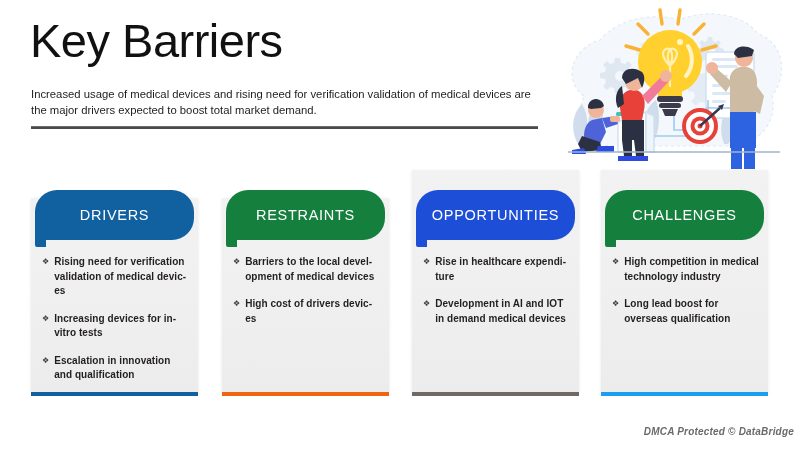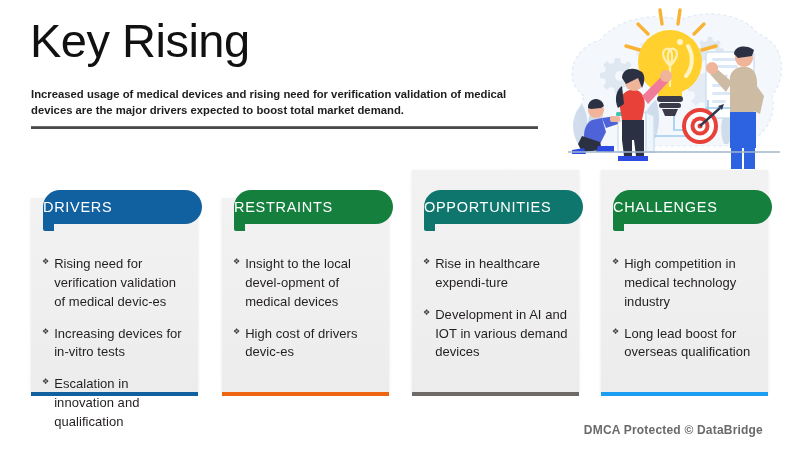--- a/index.html
+++ b/index.html
@@ -21,21 +21,21 @@
     line-height:1.05;
     color:#111111;
     white-space:nowrap;
   }
   #subtitle {
     position:absolute;
     left:31px; top:86px;
     width:505px;
     font-size:11.3px;
     line-height:1.45;
-    font-weight:700;
+    font-weight:400;
     color:#1d1d1b;
   }
   #title-rule {
     position:absolute;
     left:31px; top:126px;
     width:507px; height:3px;
     background:#4a4a4a;
     border-top:1px solid #6d6d6d;
   }
 
@@ -52,27 +52,27 @@
     box-shadow:0 1px 3px rgba(0,0,0,0.10);
   }
   .card-accent {
     position:absolute;
     left:0;
     width:167px;
     height:4px;
   }
   .card-head {
     position:absolute;
-    left:12px;
+    left:4px;
     width:159px;
-    height:34px;
+    height:50px;
     border-radius:22px 22px 22px 0;
     display:flex;
     align-items:center;
-    justify-content:flex-start;
+    justify-content:center;
     z-index:3;
   }
   
   .card-head::after {
     content:"";
     position:absolute;
     left:0; bottom:-7px;
     width:11px; height:8px;
     background:inherit;
     border-bottom-left-radius:2px;
@@ -98,48 +98,49 @@
   }
   .bullet-icon {
     font-size:8px;
     line-height:1.55;
     margin-right:5px;
     color:#3b3b3b;
     flex:0 0 auto;
     padding-top:1px;
   }
   .bullet-text {
-    font-size:13px;
+    font-size:10px;
     line-height:1.45;
-    font-weight:400;
+    font-weight:700;
     color:#231f20;
     letter-spacing:0.05px;
   }
 
   
   #footer {
     position:absolute;
-    right:37px; bottom:13px;
-    font-size:12px;
+    right:6px; bottom:13px;
+    font-size:10px;
     font-weight:700;
     color:#6a6a6a;
     letter-spacing:0.2px;
+    font-style:italic;
   }
 
   
   #illustration {
     position:absolute;
     left:548px; top:4px;
     width:250px; height:165px;
   }
 </style>
 </head>
 <body>
 
-<div id="page-title">Key Rising</div>
+<div id="page-title">Key Barriers</div>
 <div id="subtitle">Increased usage of medical devices and rising need for verification validation of medical devices are the major drivers expected to boost total market demand.</div>
 <div id="title-rule"></div>
 
 <div id="illustration">
   <svg viewBox="0 0 250 165" width="250" height="165" xmlns="http://www.w3.org/2000/svg">
 
     <path d="M36 92 C14 76 24 44 52 36 C70 15 104 8 132 16 C158 4 196 10 210 30 C236 38 240 72 224 92 C230 116 212 140 186 142 L62 142 C38 140 26 116 36 92 Z" fill="#f4f8fc" stroke="#dce9f5" stroke-width="1.1" stroke-dasharray="3 3"></path>
 
     <g fill="#dfe7f1">
       <path d="M62 60 l4-1 1-5 5 0 1 5 4 1 3-3 4 4 -3 3 1 4 5 1 0 5 -5 1 -1 4 3 3 -4 4 -3-3 -4 1 -1 5 -5 0 -1-5 -4-1 -3 3 -4-4 3-3 -1-4 -5-1 0-5 5-1 1-4 -3-3 4-4z"></path>
@@ -277,43 +278,43 @@
 
 <div class="card" style="left:222px; top:190px;">
   <div class="card-body" style="top:8px; height:194px;"></div>
   <div class="card-accent" style="top:202px; background:#ef6511;"></div>
   <div class="card-head" style="top:0; background:#15803d;">
     <span class="card-head-label">RESTRAINTS</span>
   </div>
   <div class="bullets" style="top:65px;">
     <div class="bullet">
       <span class="bullet-icon">❖</span>
-      <span class="bullet-text">Insight to the local devel-opment of medical devices</span>
+      <span class="bullet-text">Barriers to the local devel-opment of medical devices</span>
     </div>
     <div class="bullet">
       <span class="bullet-icon">❖</span>
       <span class="bullet-text">High cost of drivers devic-es</span>
     </div>
   </div>
 </div>
 
 <div class="card" style="left:412px; top:190px;">
   <div class="card-body" style="top:-20px; height:222px;"></div>
   <div class="card-accent" style="top:202px; background:#6f6a66;"></div>
-  <div class="card-head" style="top:0; background:#0f766e;">
+  <div class="card-head" style="top:0; background:#1d4ed8;">
     <span class="card-head-label">OPPORTUNITIES</span>
   </div>
   <div class="bullets" style="top:65px;">
     <div class="bullet">
       <span class="bullet-icon">❖</span>
       <span class="bullet-text">Rise in healthcare expendi-ture</span>
     </div>
     <div class="bullet">
       <span class="bullet-icon">❖</span>
-      <span class="bullet-text">Development in AI and IOT in various demand devices</span>
+      <span class="bullet-text">Development in AI and IOT in demand medical devices</span>
     </div>
   </div>
 </div>
 
 <div class="card" style="left:601px; top:190px;">
   <div class="card-body" style="top:-20px; height:222px;"></div>
   <div class="card-accent" style="top:202px; background:#1b9df2;"></div>
   <div class="card-head" style="top:0; background:#15803d;">
     <span class="card-head-label">CHALLENGES</span>
   </div>

